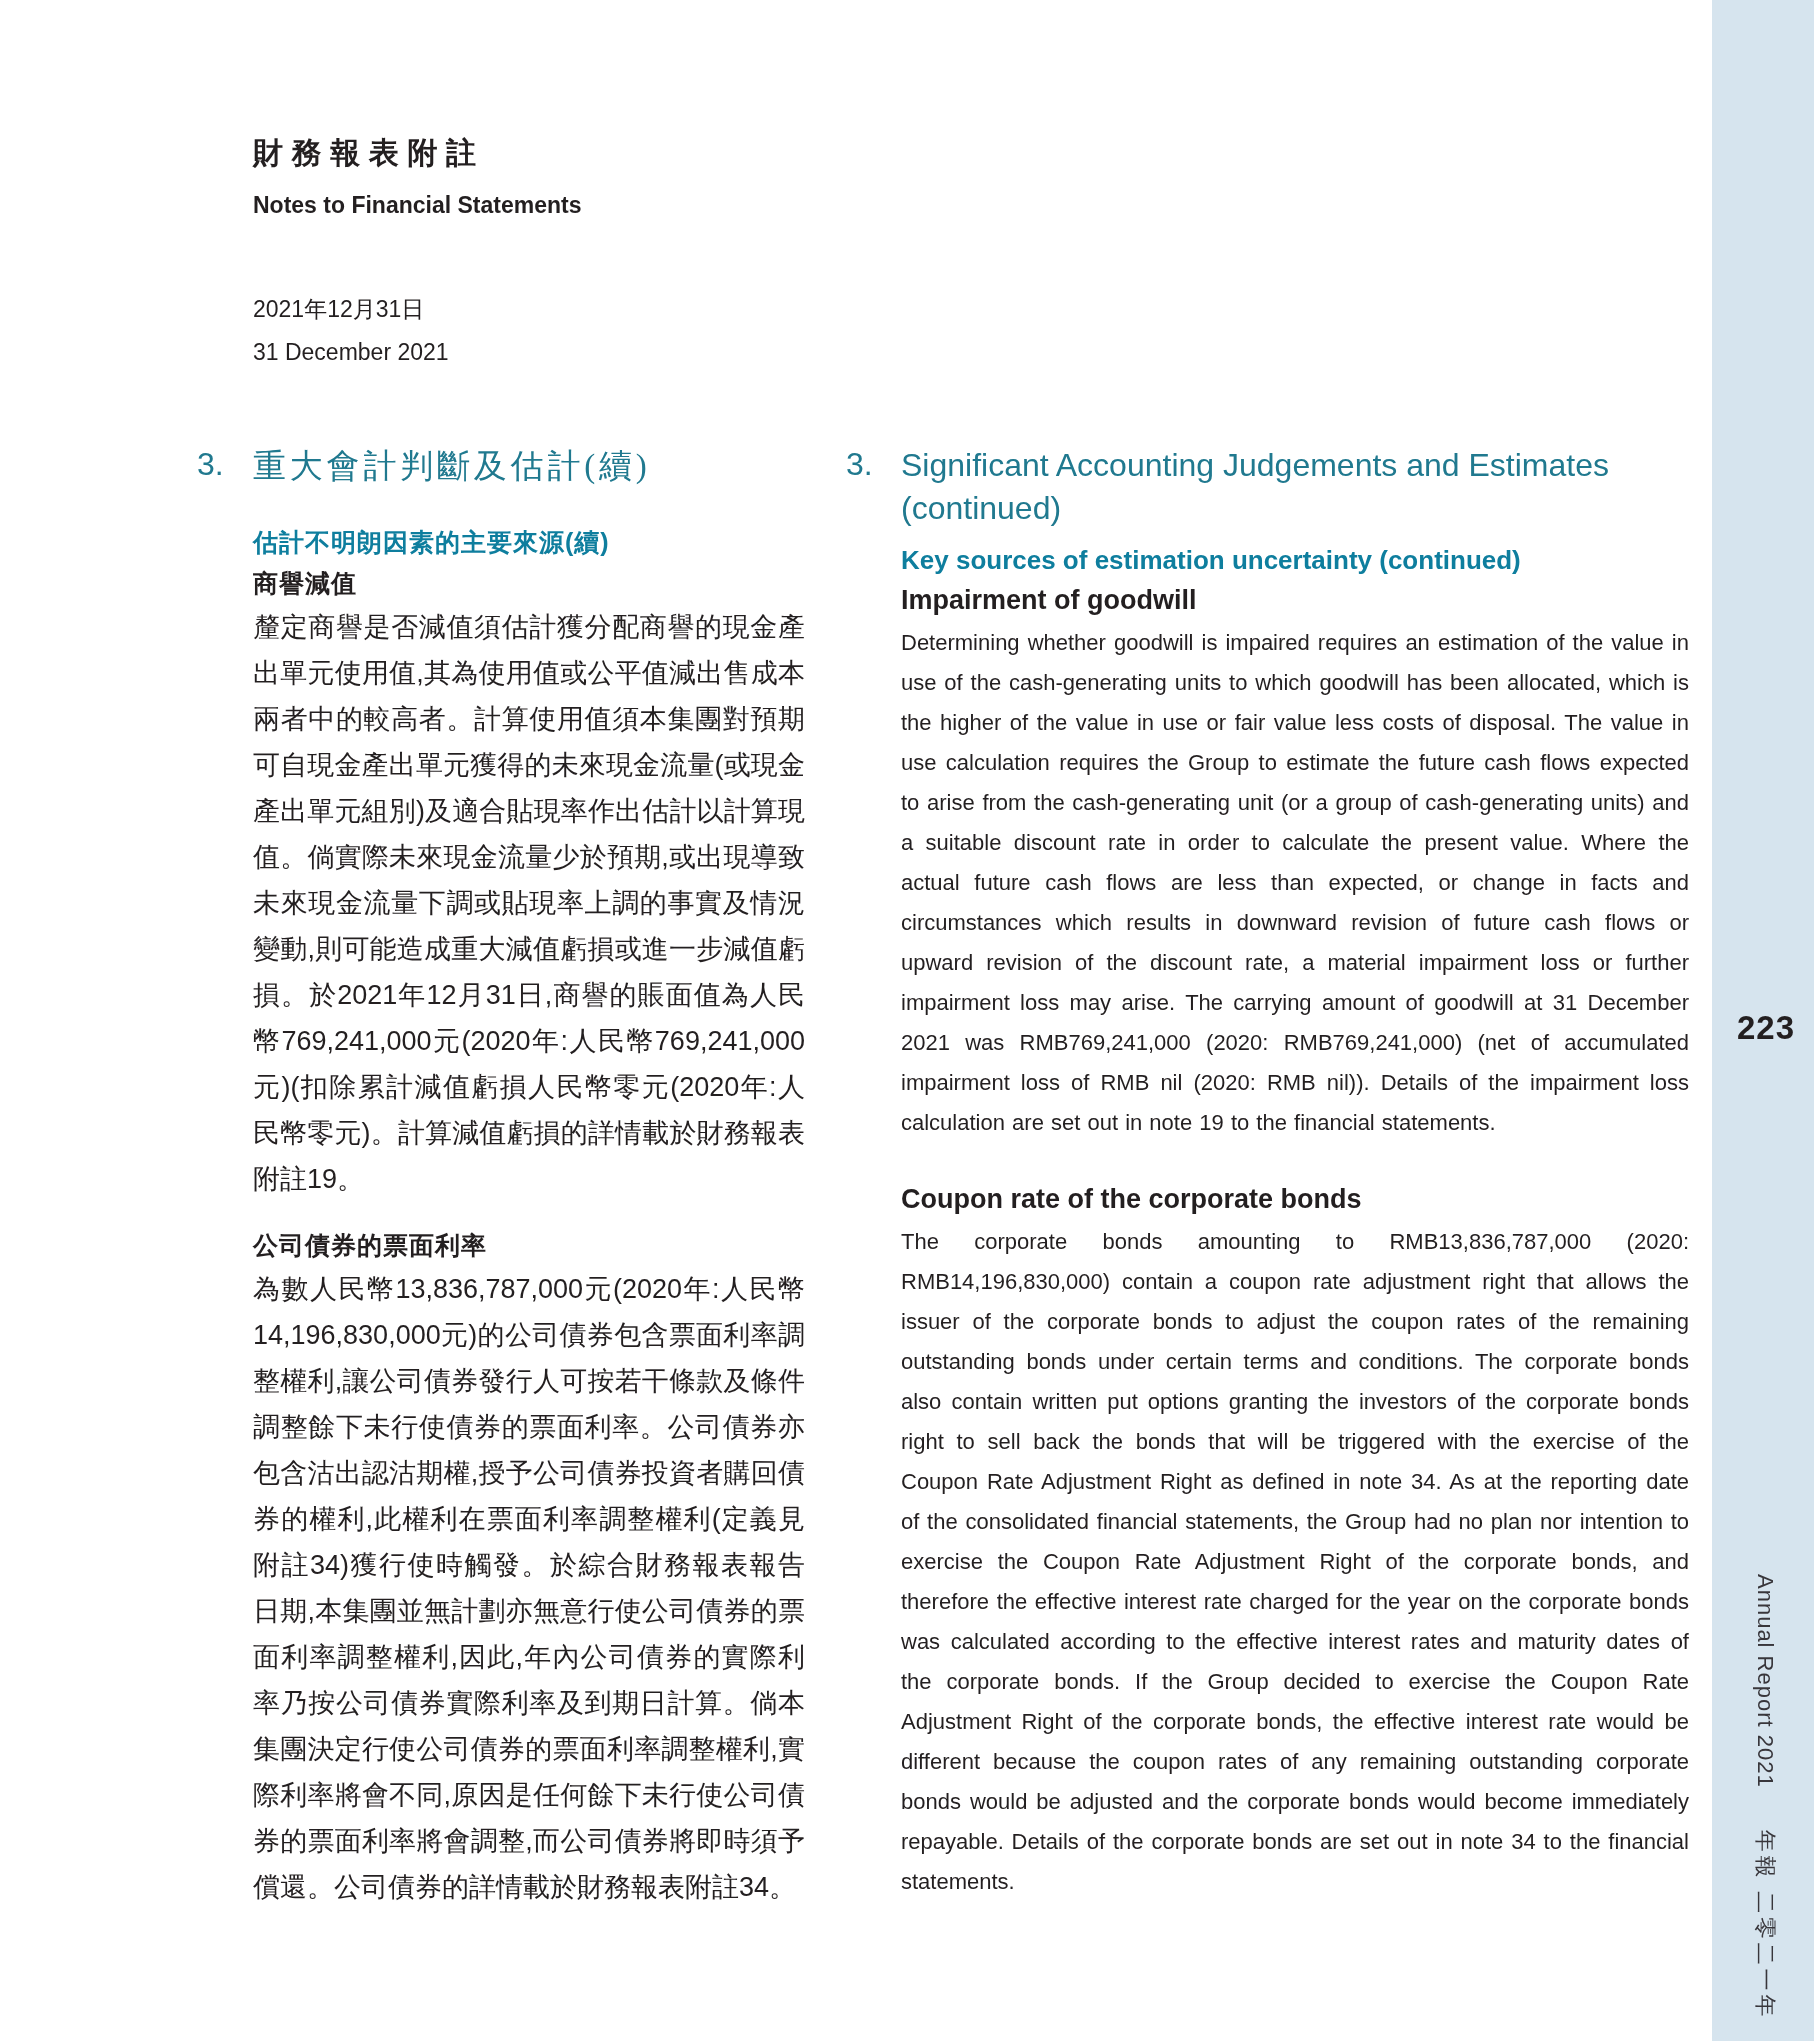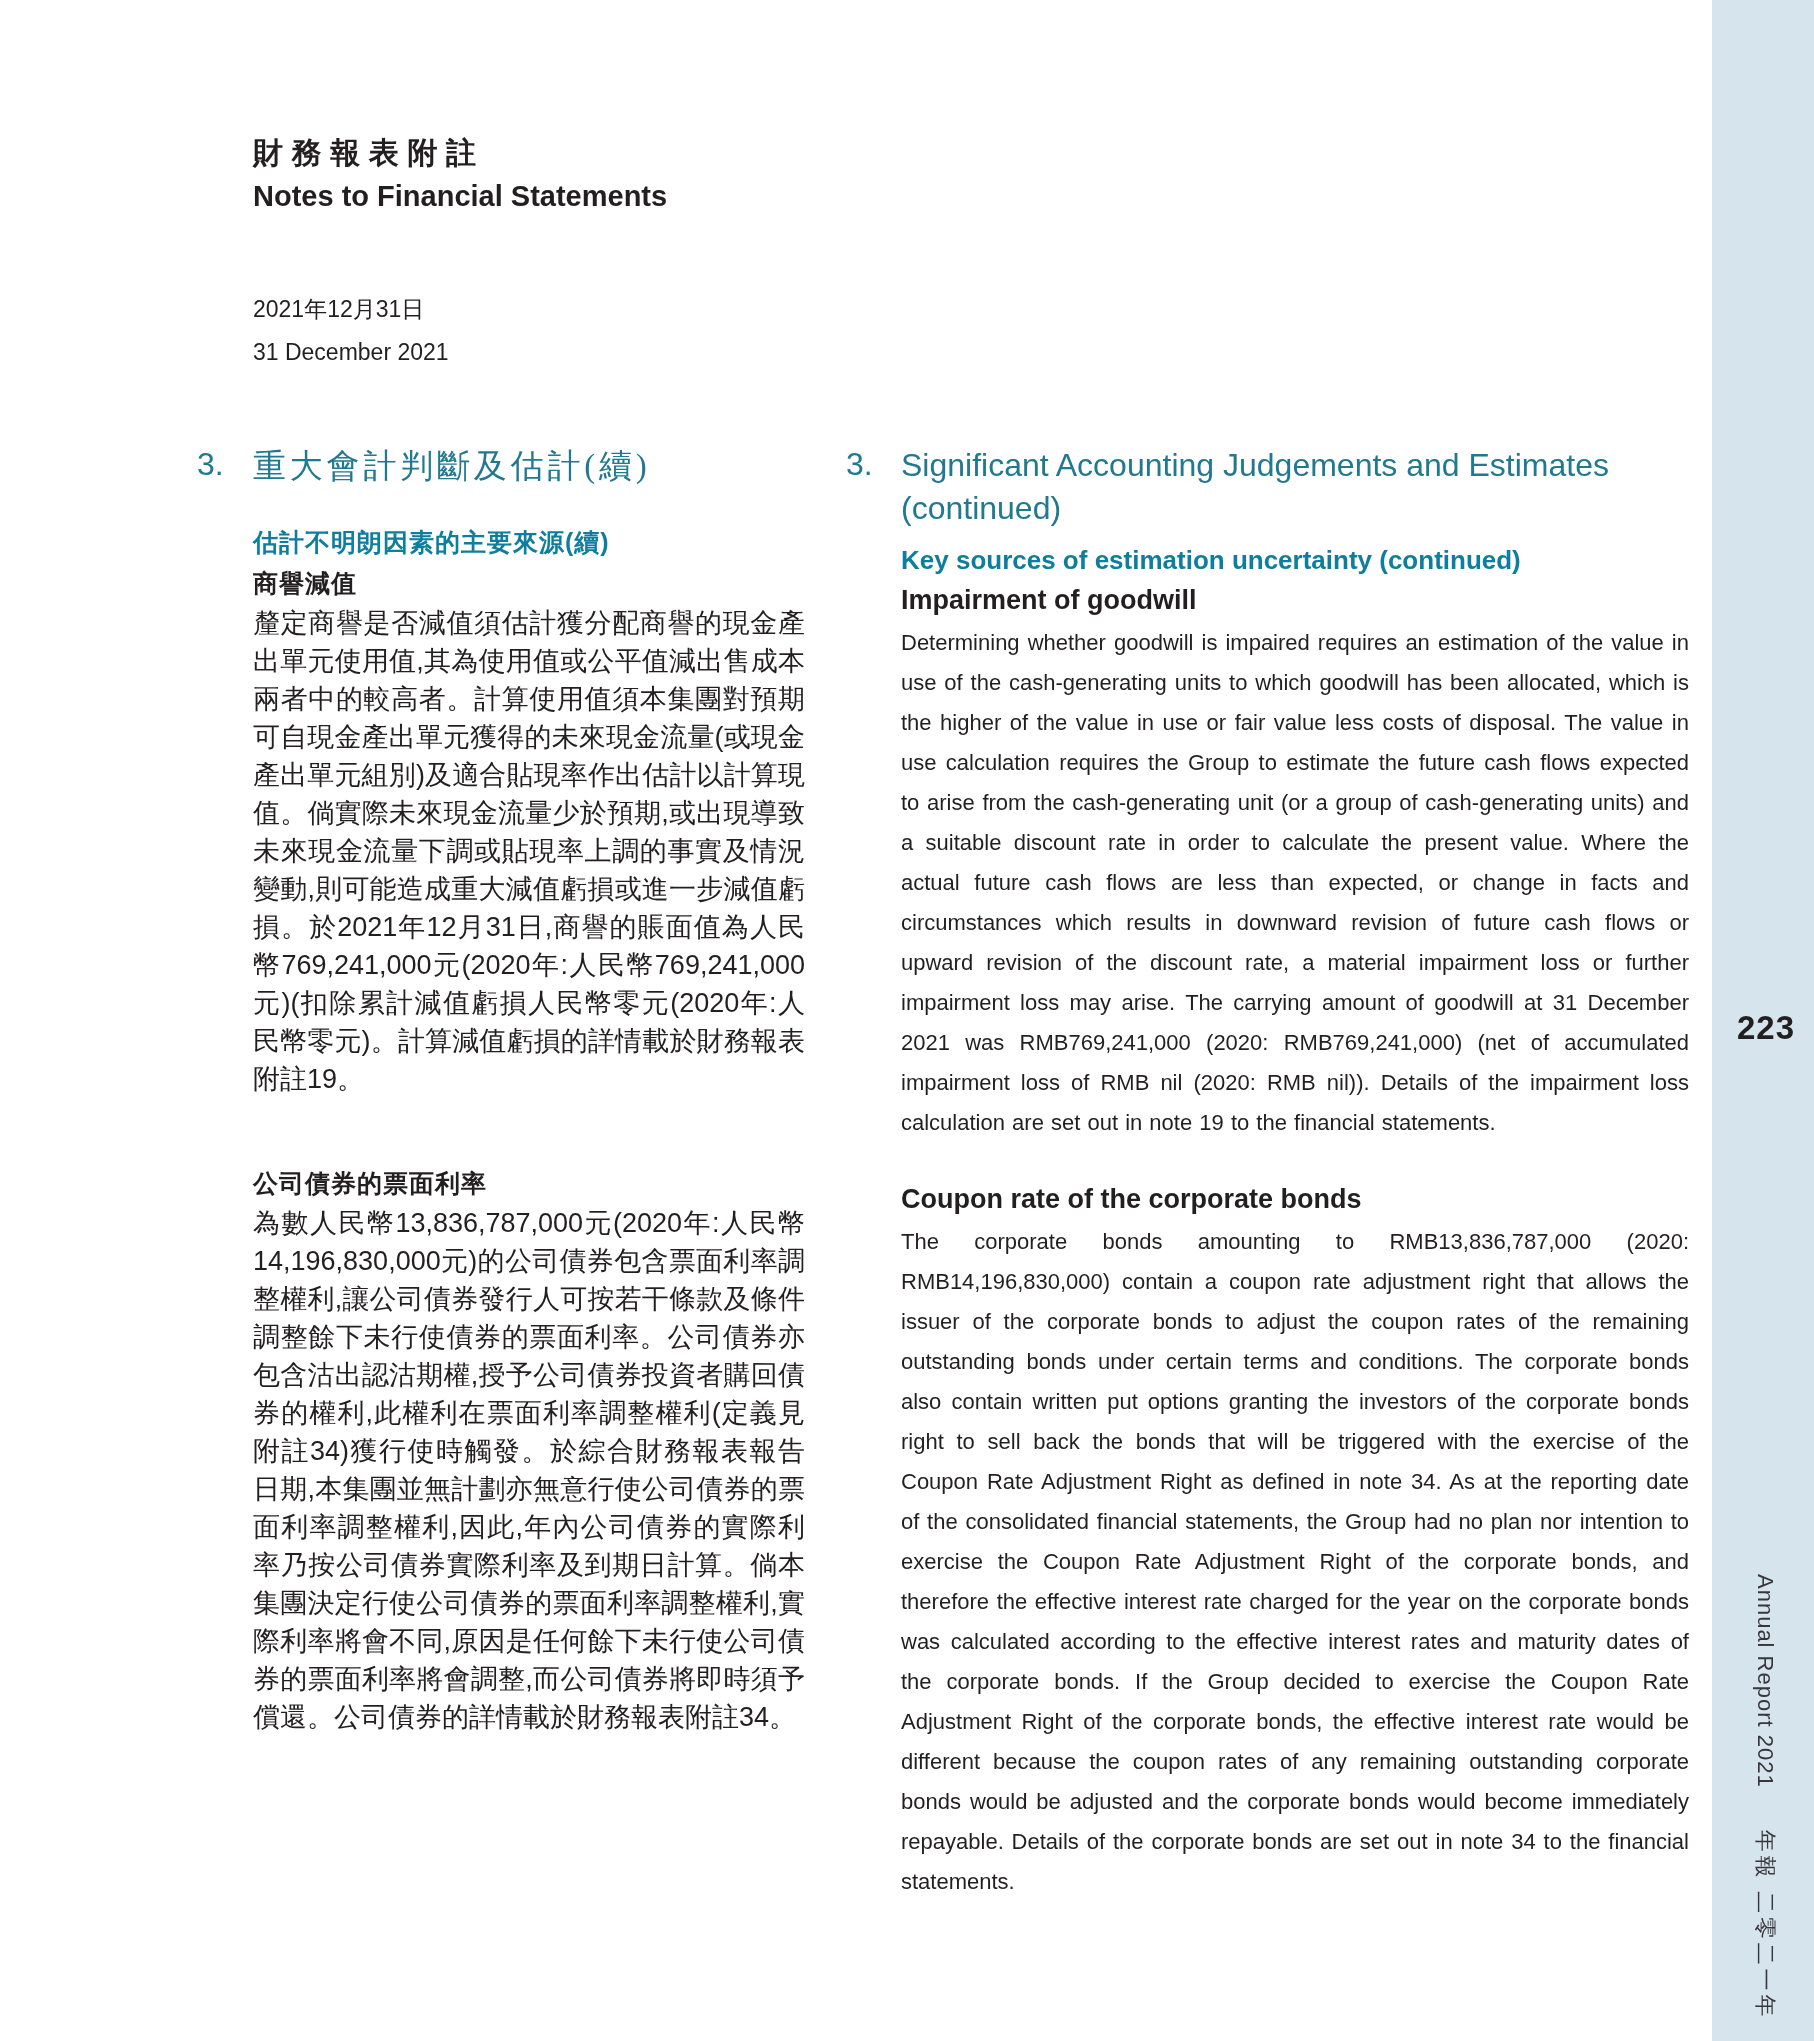--- a/index.html
+++ b/index.html
@@ -12,21 +12,21 @@
     position:absolute;left:1712px;top:1009px;width:83px;text-align:right;
     font-size:33px;font-weight:700;letter-spacing:1px;color:var(--text,#231f20);
   }
   .vertical-footer{
     position:absolute;left:1780px;top:1574px;transform:rotate(90deg);transform-origin:0 0;
     font-size:22px;color:#38363b;white-space:nowrap;letter-spacing:1px;
   }
   .vf-zh{margin-left:42px;letter-spacing:3.8px;}
   .hdr{position:absolute;left:253px;top:133px;}
   .hdr-zh{font-family:"DejaVu Serif","Liberation Serif",serif;font-size:30px;font-weight:700;letter-spacing:8.6px;}
-  .hdr-en{font-size:29px;font-weight:700;margin-top:6px;}
+  .hdr-en{font-size:23px;font-weight:700;margin-top:18px;}
   .date{position:absolute;left:253px;top:294px;font-size:23px;line-height:31px;}
   .date .d2{margin-top:11.5px;}
   .sec-num{position:absolute;top:446px;font-size:32px;color:var(--teal_heading,#20798f);}
   .sec-num.ln{left:197px;}
   .sec-num.rn{left:846px;}
   .col{position:absolute;top:444px;}
   .col.left{left:253px;width:552px;}
   .col.right{left:901px;width:788px;}
   h2,h3,h4,p{margin:0;padding:0;}
   .h2{font-weight:400;color:var(--teal_heading,#20798f);}
@@ -34,21 +34,21 @@
   .h2.en{font-size:32px;line-height:43px;max-width:730px;}
   .sub{font-weight:700;color:var(--teal_subheading,#0e7e9e);}
   .sub.zh{font-size:25px;line-height:37px;margin-top:36px;letter-spacing:1px;}
   .sub.en{font-size:26px;line-height:37px;margin-top:11.5px;}
   .bt{font-weight:700;color:var(--text,#231f20);}
   .bt.zh{font-size:25px;line-height:37px;margin-top:3.8px;letter-spacing:1px;}
   .bt.en{font-size:27px;line-height:37px;margin-top:3.8px;}
   .col.left .bt.second{margin-top:25px;}
   .col.right .bt.second{margin-top:35px;}
   .body{text-align:justify;color:var(--text,#231f20);}
-  .body.zh{font-size:27px;line-height:38px;margin-top:1.9px;}
+  .body.zh{font-size:27px;line-height:46px;margin-top:1.9px;}
   .body.en{font-size:22px;line-height:40px;margin-top:3.8px;word-spacing:1px;}
   .body.zh.first{min-height:536px;}
   .body.en.first{min-height:523px;}
 </style>
 </head>
 <body>
 
 <div class="page">
 
   <div class="band"></div>

